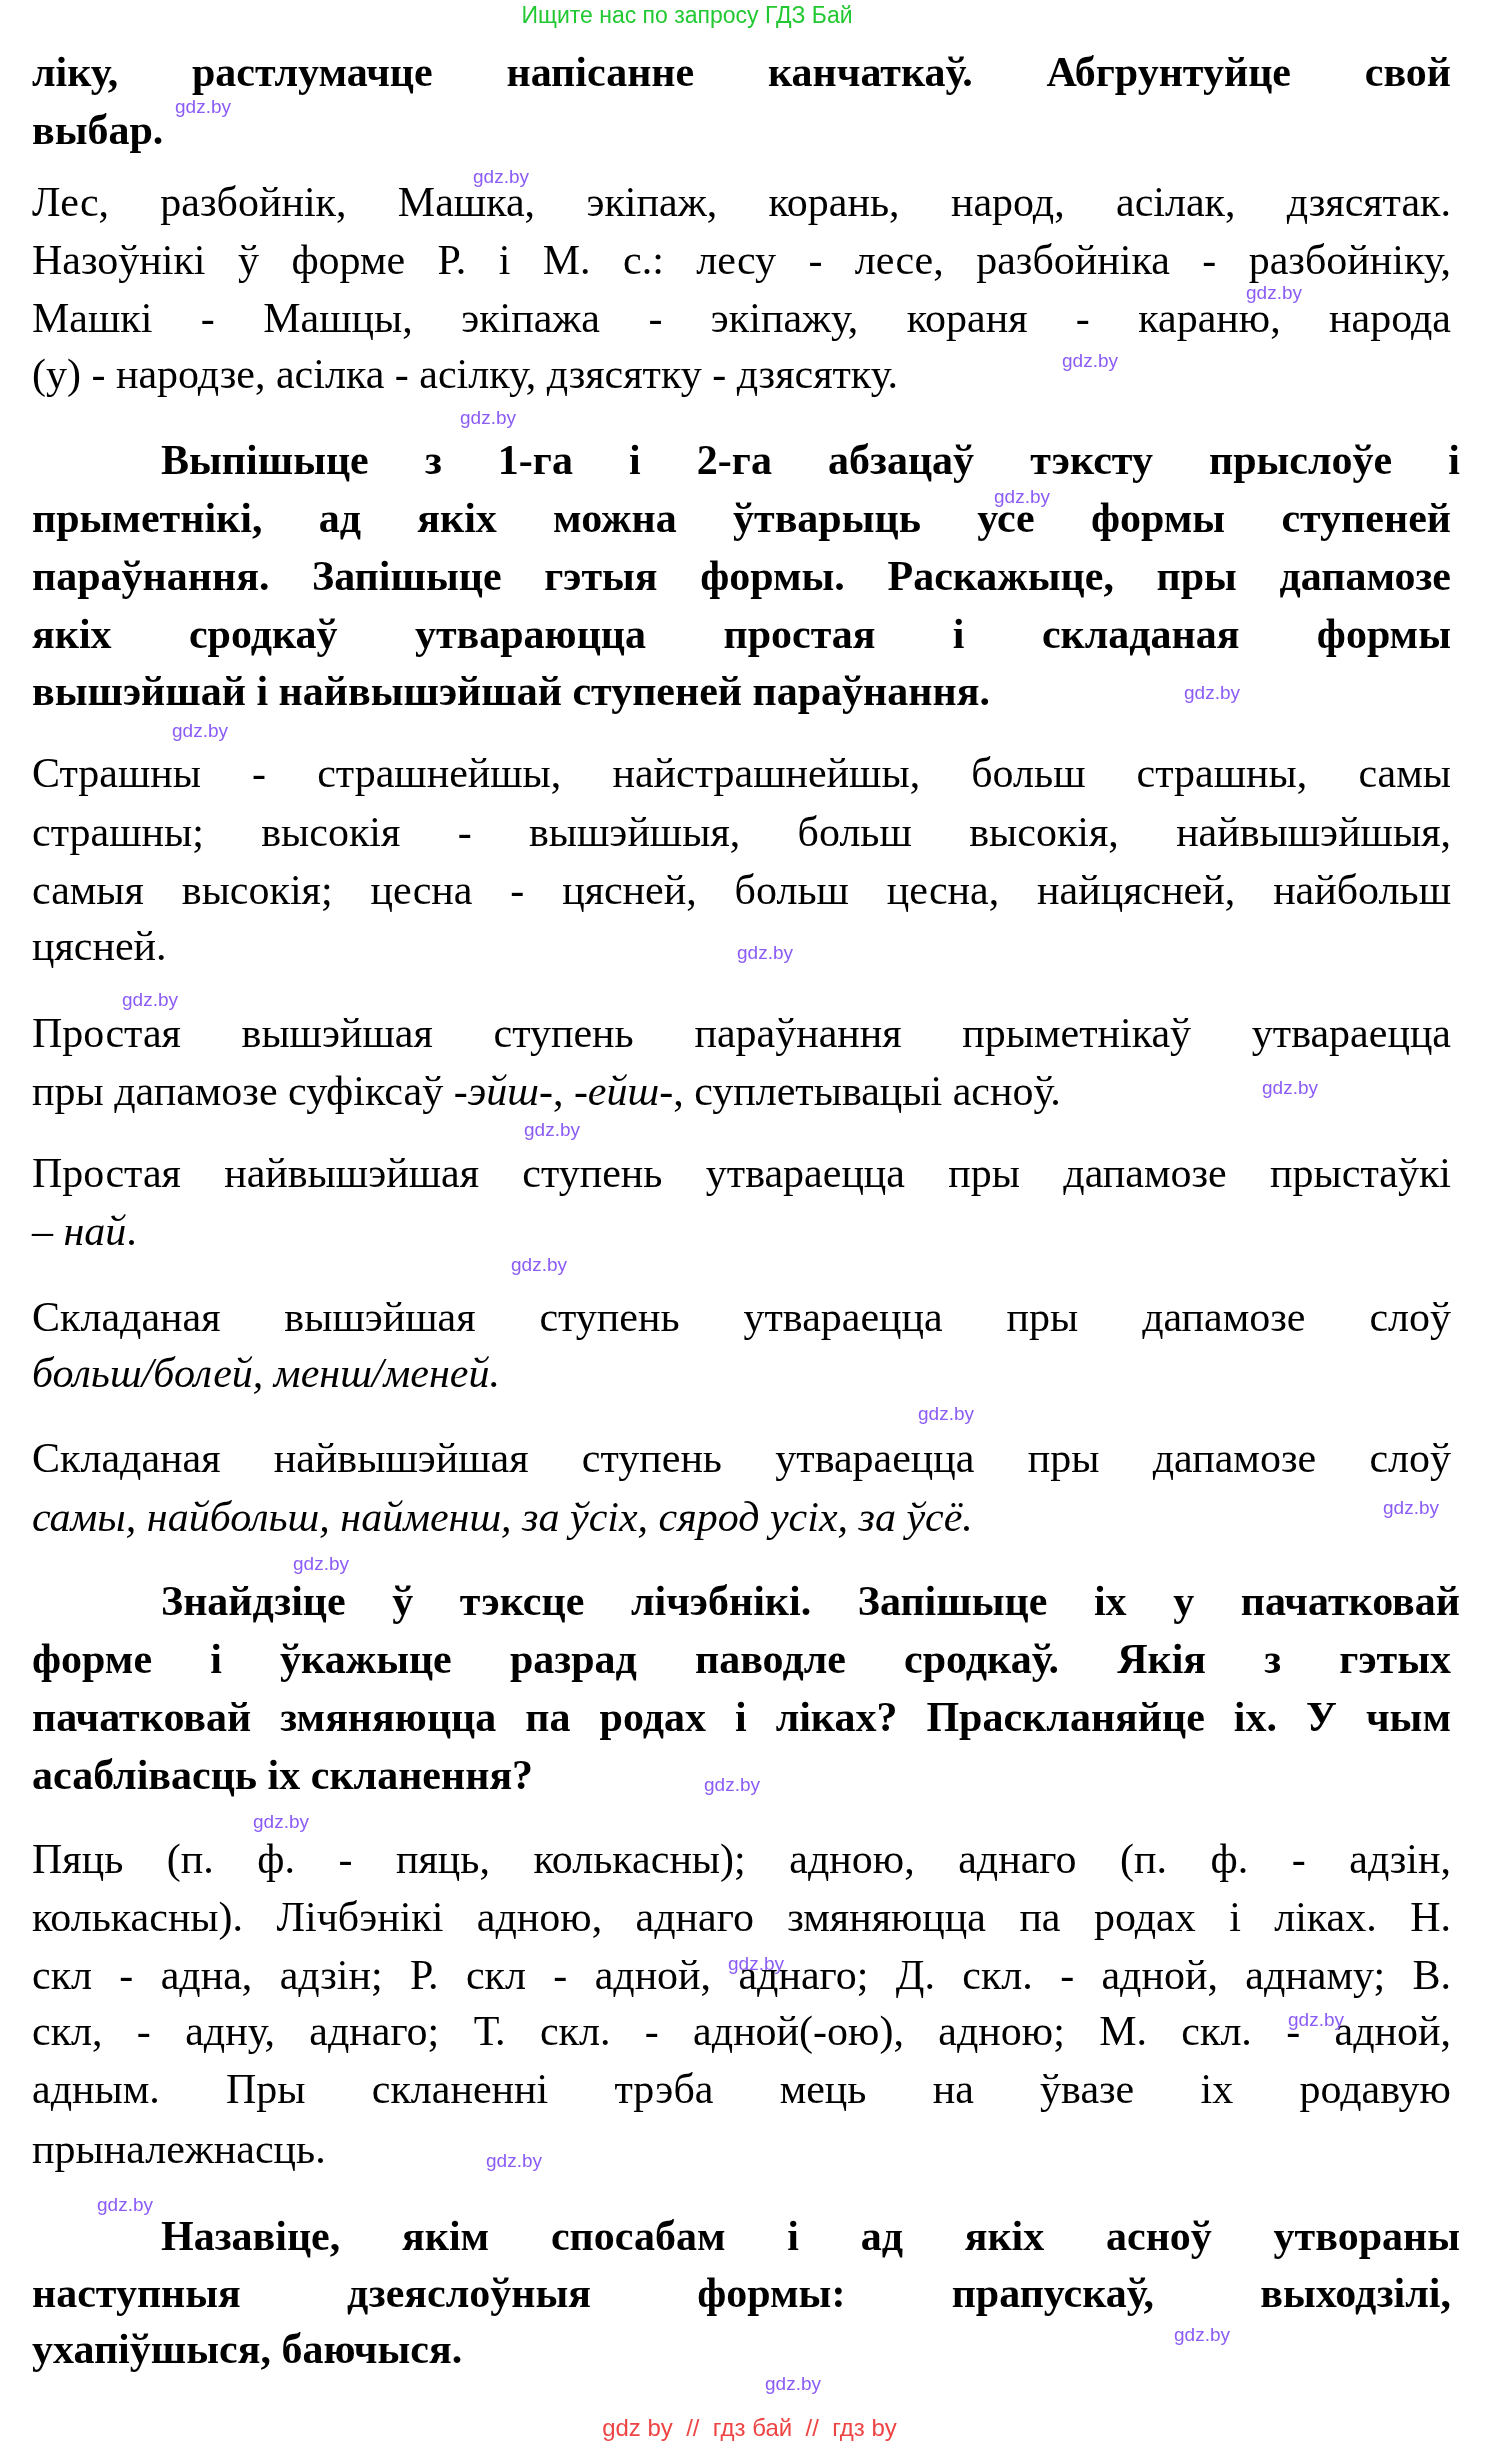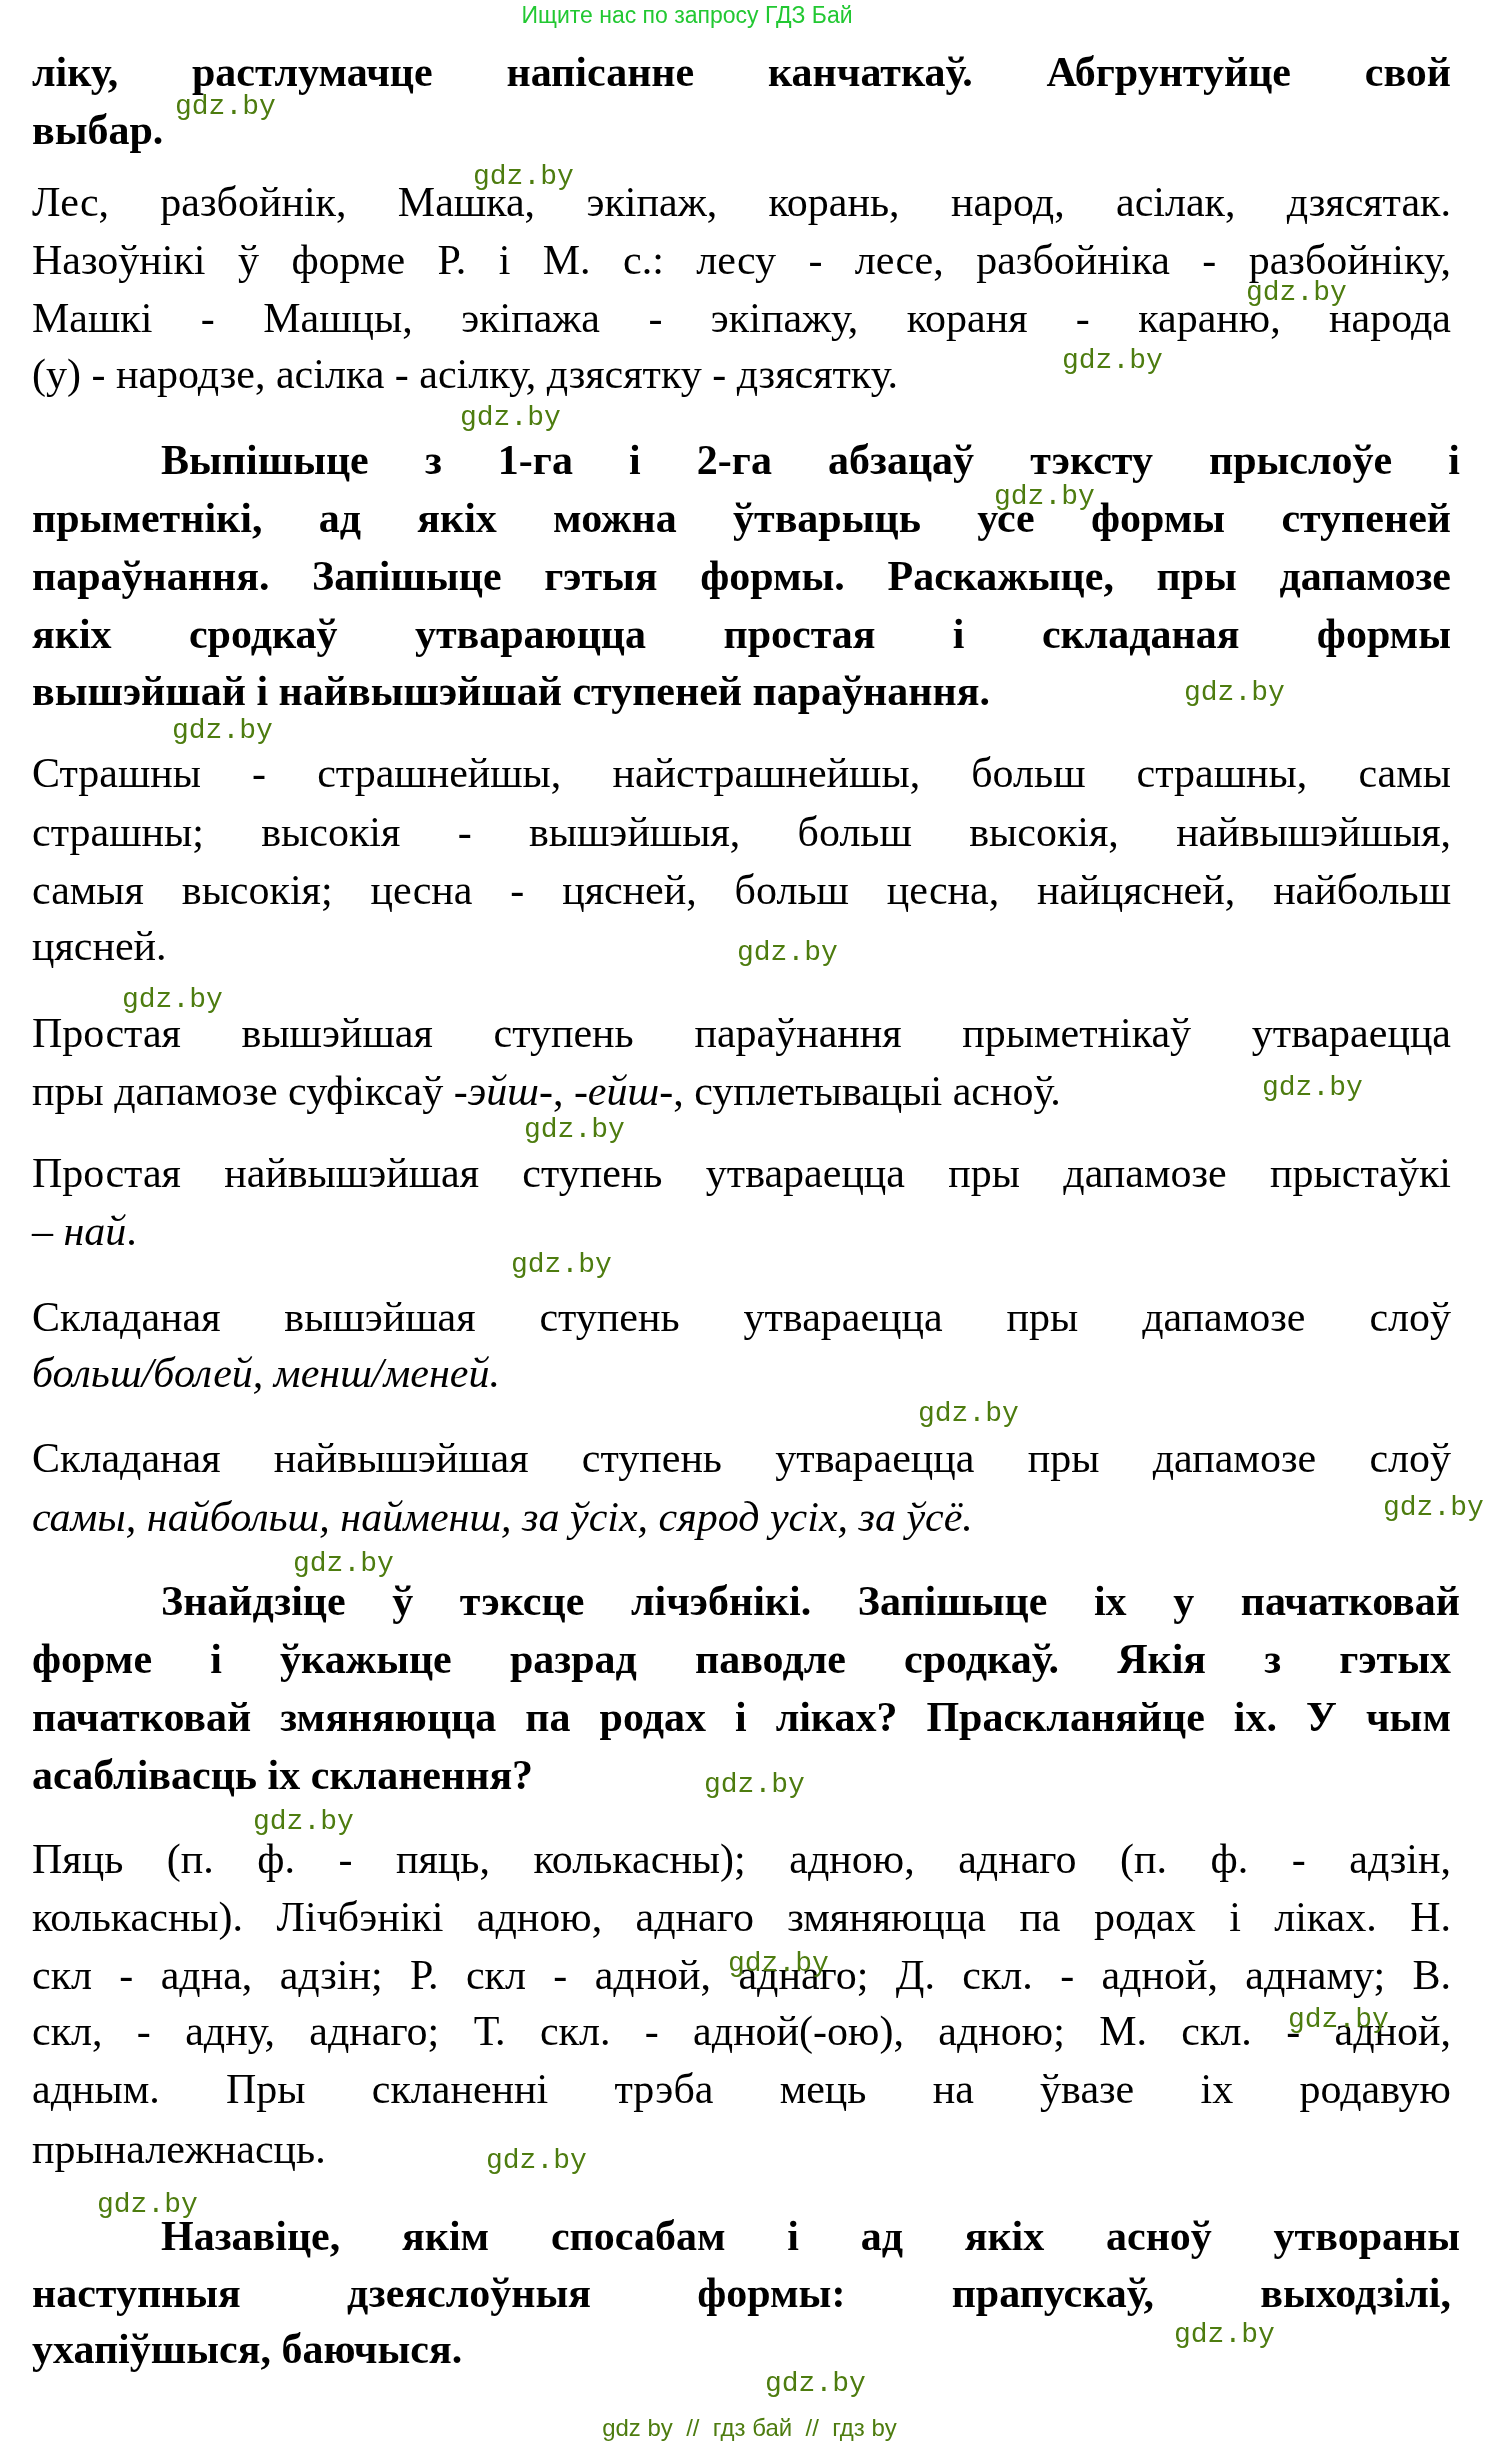--- a/index.html
+++ b/index.html
@@ -1,29 +1,29 @@
 <!DOCTYPE html>
 <html style="font-size:13px"><head>
 <meta charset="utf-8">
 <style>
   html, body { margin: 0; padding: 0; background: #ffffff; }
   body { width: 1499px; height: 2462px; position: relative; overflow: hidden; }
   .hdr { position: absolute; top: 1.6px; left: 0; width: 1374px; text-align: center;
          font-family: "Liberation Sans", sans-serif; font-size: 23px; color: #22c832; }
   .ftr { position: absolute; top: 2414px; left: 0; width: 1499px; text-align: center;
-         font-family: "Liberation Sans", sans-serif; font-size: 24px; color: #4d7c0f; }
+         font-family: "Liberation Sans", sans-serif; font-size: 24px; color: #ef4444; }
   .line { position: absolute; left: 32px; width: 1419px; white-space: nowrap;
           font-family: "Liberation Serif", serif; font-size: 42px; color: #000;
           line-height: 48px; text-align: justify; text-align-last: justify; }
   .line.last { text-align-last: left; }
   .line.b { font-weight: bold; }
   .line.ind { left: 153px; width: 1299px; margin-left: 8px; }
   .line .i { font-style: italic; }
-  .wm { position: absolute; font-family: Liberation Mono, monospace; font-size: 28px;
-        color: #4d7c0f; line-height: 24px; }
+  .wm { position: absolute; font-family: Liberation Sans, sans-serif; font-size: 19px;
+        color: #8b5cf6; line-height: 24px; }
 </style>
 </head>
 <body>
 
 <div class="hdr">Ищите нас по запросу ГДЗ Бай</div>
 
 <div class="line b" style="top:48px">ліку, растлумачце напісанне канчаткаў. Абгрунтуйце свой</div>
 <div class="line b last" style="top:106px">выбар.</div>
 
 <div class="line" style="top:178px">Лес, разбойнік, Машка, экіпаж, корань, народ, асілак, дзясятак.</div>

